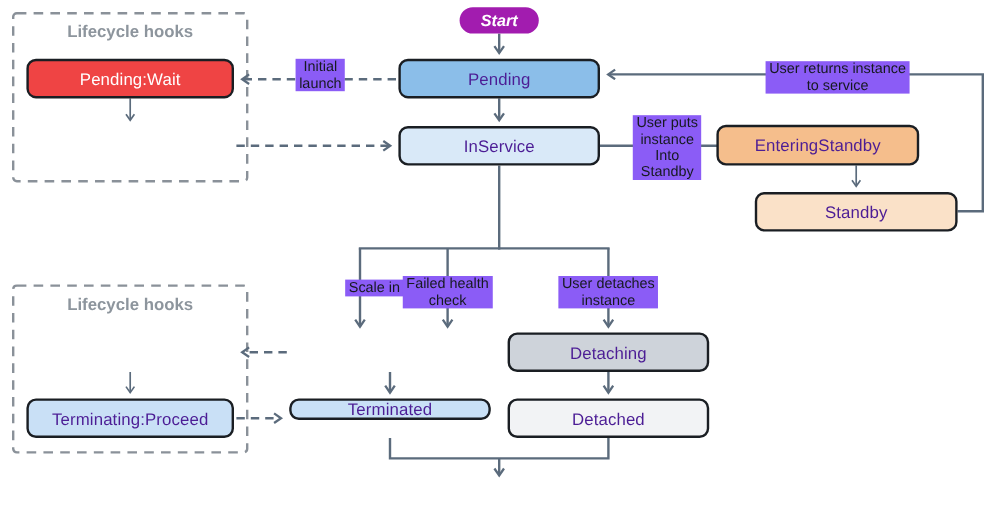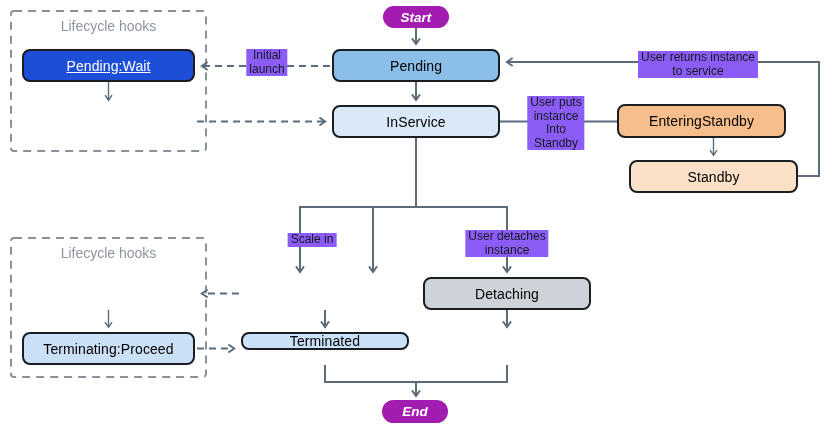--- a/index.html
+++ b/index.html
@@ -5,40 +5,40 @@
   html,body{margin:0;padding:0;background:#ffffff;}
   .canvas{
     position:relative;width:833px;height:430px;background:#ffffff;overflow:hidden;
     font-family:"Liberation Sans", sans-serif;
   }
   .layer{position:absolute;left:0;top:0;z-index:1;}
   .node{
     position:absolute;box-sizing:border-box;z-index:2;
     border:2px solid #1A1E23;border-radius:8px;
     display:flex;align-items:center;justify-content:center;
-    font-size:14px;color:#000000;letter-spacing:.1px;
+    font-size:14px;color:#4c1d95;letter-spacing:.1px;
   }
   .pill{
     position:absolute;box-sizing:border-box;z-index:2;
     background:#a21caf;border-radius:12px;
     display:flex;align-items:center;justify-content:center;
     color:#ffffff;font-size:13.5px;font-weight:600;font-style:italic;
   }
-  .c-blue-strong{background:#1d4ed8;color:#ffffff;text-decoration:underline;}
+  .c-blue-strong{background:#ef4444;color:#ffffff;}
   .c-blue-mid{background:#8BBEE9;}
   .c-blue-light{background:#C9E0F6;}
   .c-blue-pale{background:#D9E9F8;}
   .c-orange{background:#F5BE8C;}
   .c-orange-pale{background:#FAE1C8;}
   .c-gray{background:#CED3DA;}
   .c-gray-pale{background:#F2F3F5;}
   .hooks{position:absolute;z-index:0;}
   .hooks-title{
     position:absolute;width:100%;text-align:center;top:8px;
-    color:#8D959D;font-size:14px;
+    color:#8D959D;font-size:14px;font-weight:bold;
   }
   .elabel{
     position:absolute;z-index:3;transform:translateX(-50%);
     background:#8b5cf6;padding:0 3px;
     font-size:12px;line-height:13.5px;color:#16191F;
     text-align:center;white-space:pre-line;
   }
 </style>
 </head>
 <body>
@@ -83,36 +83,38 @@
   </svg>
 
   <div class="hooks" style="left:10px;top:10px;width:197px;height:142px">
     <div class="hooks-title">Lifecycle hooks</div>
   </div>
   <div class="hooks" style="left:10px;top:237px;width:197px;height:141px">
     <div class="hooks-title">Lifecycle hooks</div>
   </div>
 
   <div class="pill" style="left:383px;top:6px;width:66px;height:22px">Start</div>
-  <div class="pill" style="left:382px;top:400px;width:66px;height:23px">End</div>
 
   <div class="node c-blue-strong" style="left:22px;top:49px;width:173px;height:33px">Pending:Wait</div>
   <div class="node c-blue-mid" style="left:332px;top:49px;width:168px;height:33px">Pending</div>
   <div class="node c-blue-pale" style="left:332px;top:105px;width:168px;height:33px">InService</div>
-  <div class="node c-orange" style="left:617px;top:104px;width:169px;height:34px">EnteringStandby</div>
+  <div class="node c-orange" style="left:597px;top:104px;width:169px;height:34px">EnteringStandby</div>
   <div class="node c-orange-pale" style="left:629px;top:160px;width:169px;height:33px">Standby</div>
   <div class="node c-gray" style="left:423px;top:277px;width:168px;height:33px">Detaching</div>
   <div class="node c-blue-light" style="left:241px;top:332px;width:168px;height:18px">Terminated</div>
+  <div class="node c-gray-pale" style="left:423px;top:332px;width:168px;height:33px">Detached</div>
   <div class="node c-blue-light" style="left:22px;top:332px;width:173px;height:33px">Terminating:Proceed</div>
 
   <div class="elabel" style="left:267px;top:49px">Initial
 launch</div>
   <div class="elabel" style="left:556px;top:96px">User puts
 instance
 Into
 Standby</div>
   <div class="elabel" style="left:698px;top:51px">User returns instance
 to service</div>
   <div class="elabel" style="left:312px;top:233px">Scale in</div>
+  <div class="elabel" style="left:373px;top:230px">Failed health
+check</div>
   <div class="elabel" style="left:507px;top:230px">User detaches
 instance</div>
 
 </div>
 
 </body></html>

